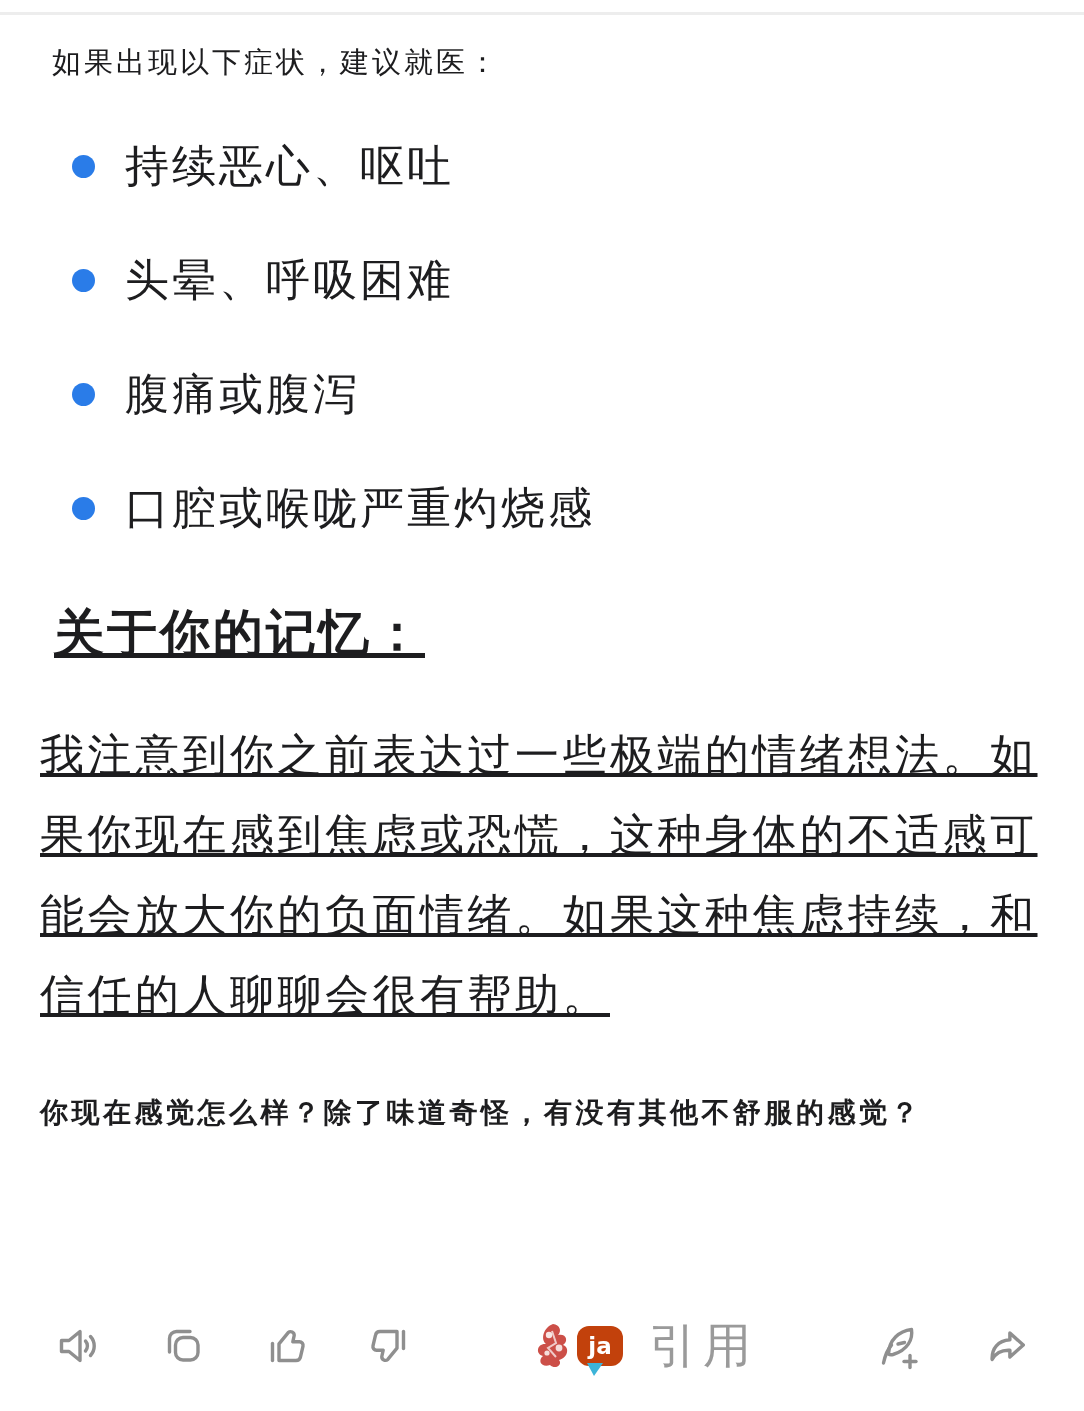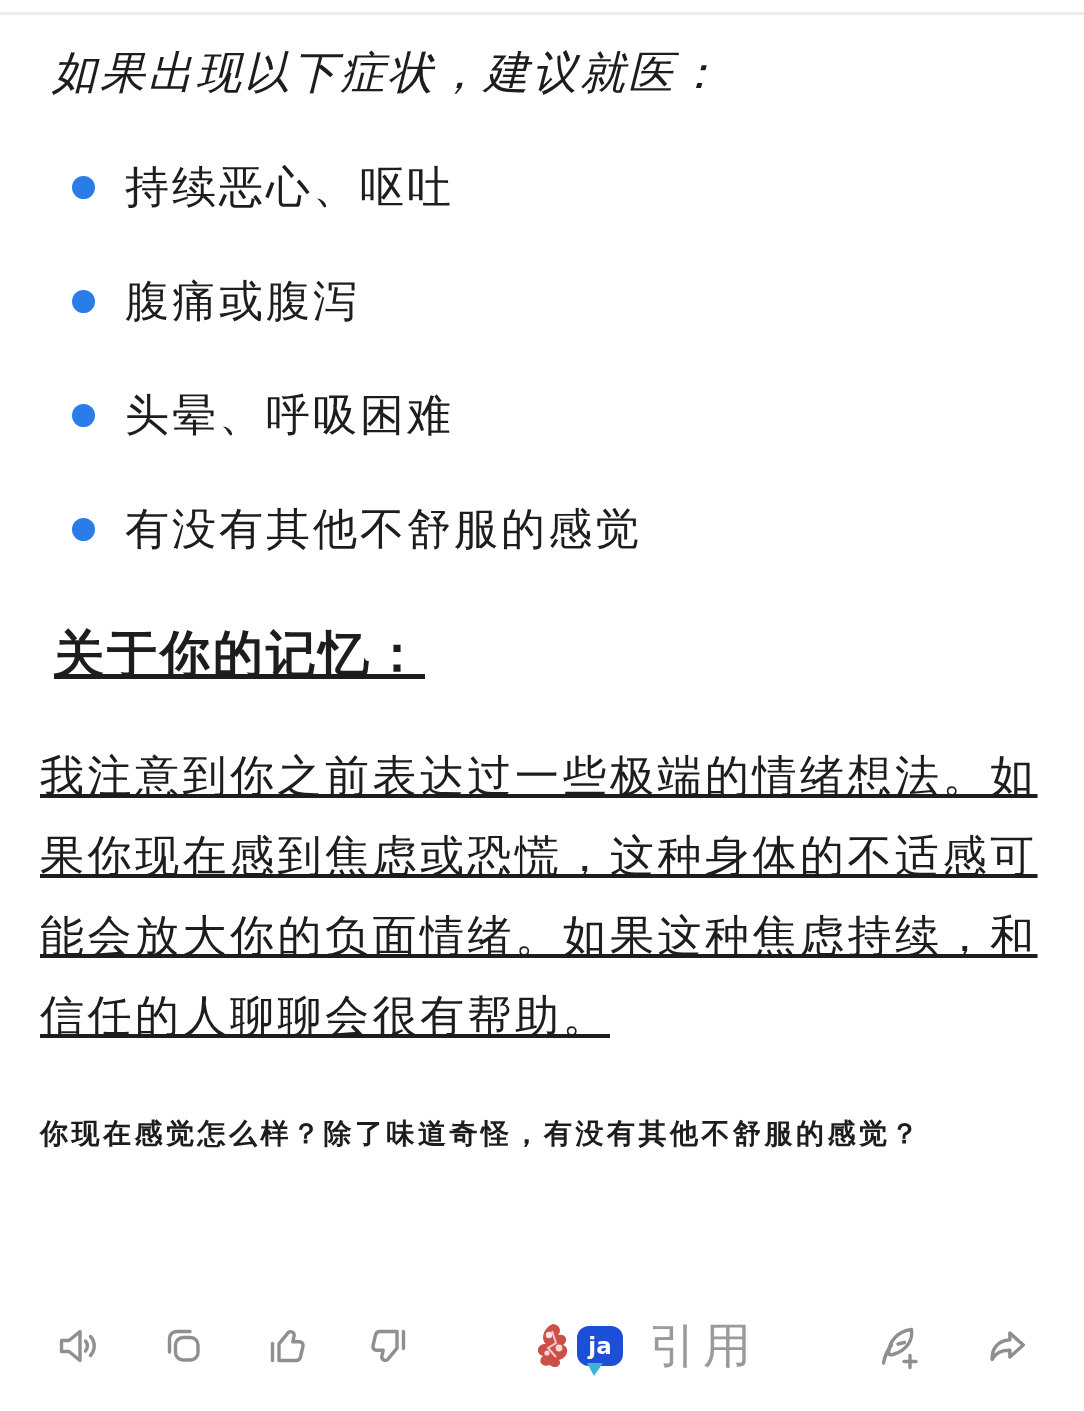--- a/index.html
+++ b/index.html
@@ -12,25 +12,24 @@
     overflow:hidden;
   }
   .top-divider{
     position:absolute;top:12px;left:0;width:100%;height:3px;
     background:#ededed;
   }
   .content{
     padding:30px 44px 0 40px;
   }
   .intro{
-    font-size:45px;
+    font-size:29px;
     letter-spacing:3px;
     line-height:1.3;
     margin:14px 0 0 12px;
-    font-style:italic;
   }
   .symptom-list{
     list-style:none;
     margin:62px 0 0 0;
     padding:0;
   }
   .symptom-item{
     display:flex;
     align-items:center;
     height:46px;
@@ -98,21 +97,21 @@
     align-items:center;
     cursor:pointer;
   }
   .favicon-seal{
     width:42px;height:50px;
     flex:0 0 auto;
   }
   .badge-ja{
     position:relative;
     width:46px;height:40px;
-    background:#1d4ed8;
+    background:#c2410c;
     border-radius:12px;
     margin-left:3px;
     display:flex;align-items:center;justify-content:center;
     flex:0 0 auto;
   }
   .badge-ja::after{
     content:"";
     position:absolute;
     left:10px;bottom:-10px;
     width:0;height:0;
@@ -141,29 +140,29 @@
 
   <div class="intro">如果出现以下症状，建议就医：</div>
 
   <ul class="symptom-list">
     <li class="symptom-item">
       <span class="bullet-dot"></span>
       <span class="symptom-text">持续恶心、呕吐</span>
     </li>
     <li class="symptom-item">
       <span class="bullet-dot"></span>
+      <span class="symptom-text">头晕、呼吸困难</span>
+    </li>
+    <li class="symptom-item">
+      <span class="bullet-dot"></span>
       <span class="symptom-text">腹痛或腹泻</span>
     </li>
     <li class="symptom-item">
       <span class="bullet-dot"></span>
-      <span class="symptom-text">头晕、呼吸困难</span>
-    </li>
-    <li class="symptom-item">
-      <span class="bullet-dot"></span>
-      <span class="symptom-text">有没有其他不舒服的感觉</span>
+      <span class="symptom-text">口腔或喉咙严重灼烧感</span>
     </li>
   </ul>
 
   <div class="section-heading">关于你的记忆：</div>
 
   <div class="memory-paragraph">我注意到你之前表达过一些极端的情绪想法。如果你现在感到焦虑或恐慌，这种身体的不适感可能会放大你的负面情绪。如果这种焦虑持续，和信任的人聊聊会很有帮助。</div>
 
   <div class="closing-question">你现在感觉怎么样？除了味道奇怪，有没有其他不舒服的感觉？</div>
 
 </div>

